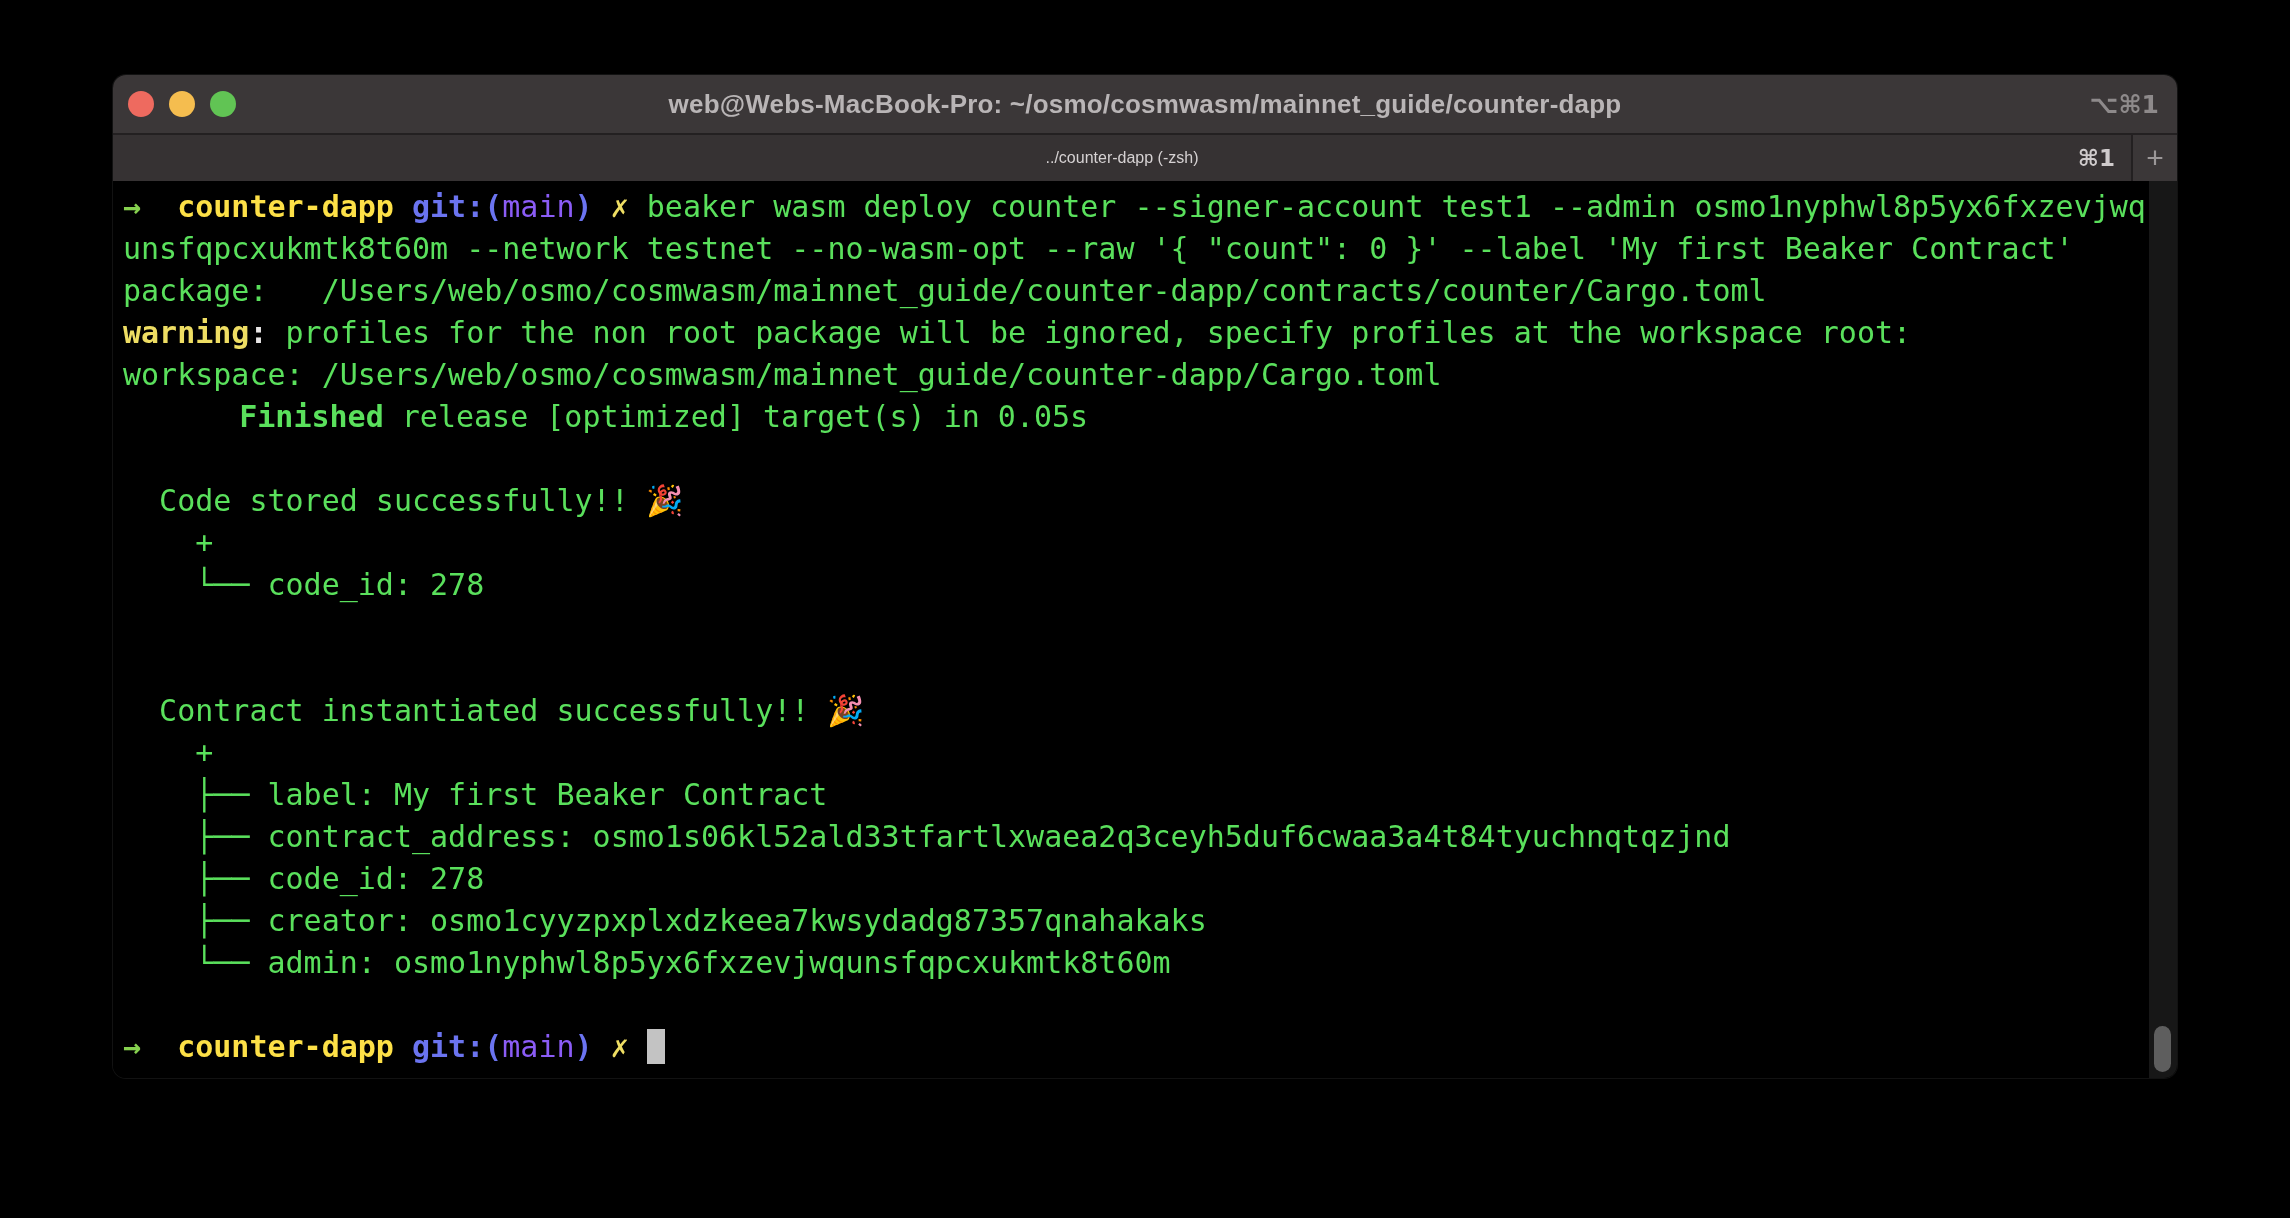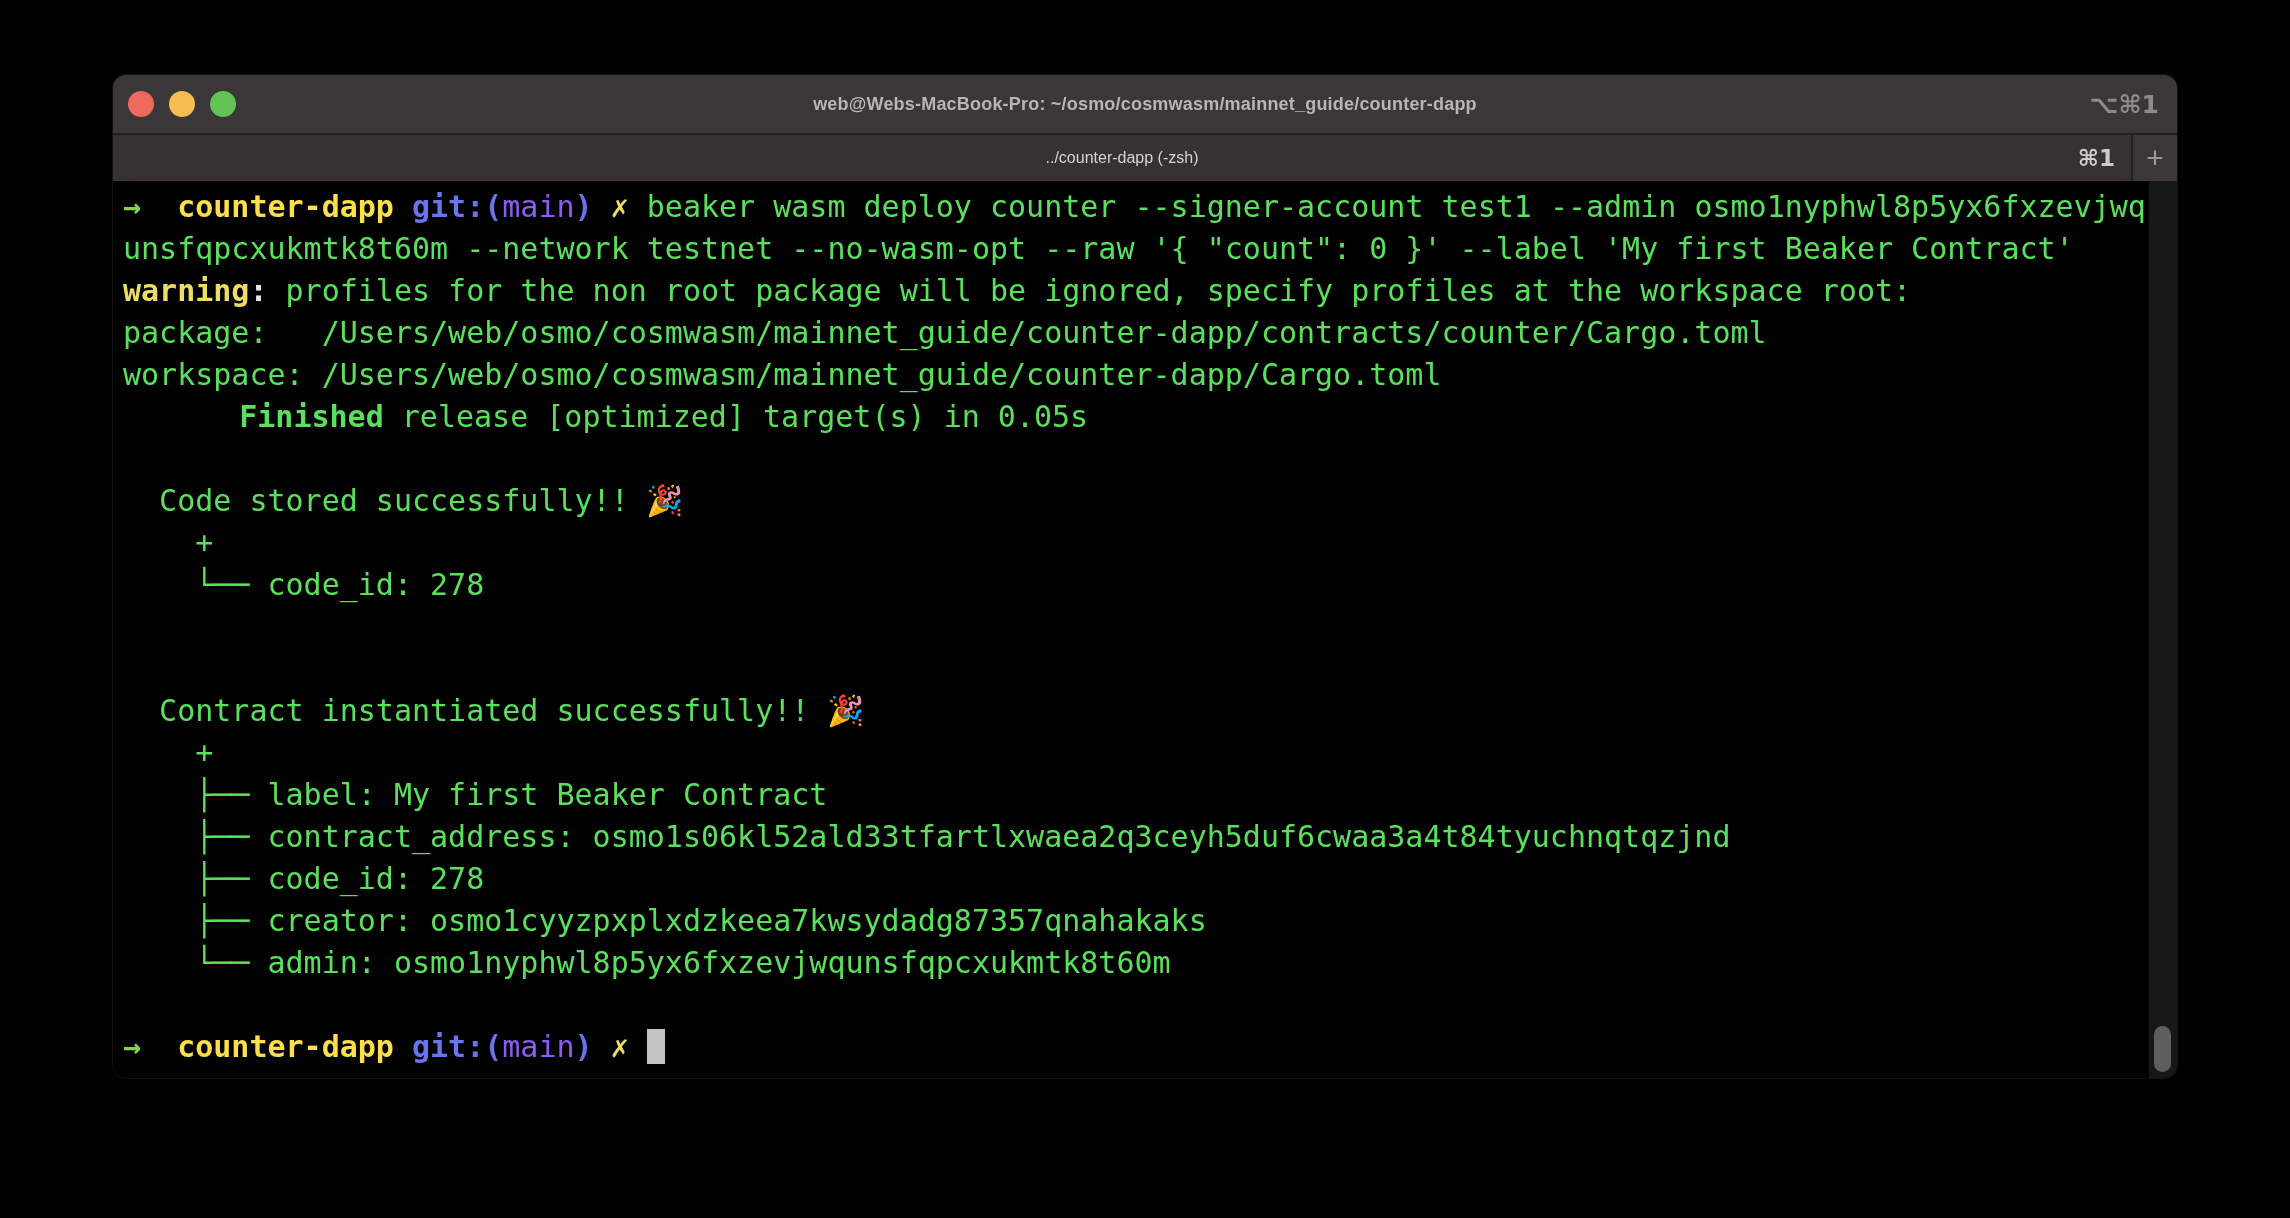--- a/index.html
+++ b/index.html
@@ -13,21 +13,21 @@
 
   
   .titlebar{position:relative;height:58px;background:#3b3738;display:flex;align-items:center;}
   .traffic{display:flex;gap:15px;padding-left:15px;z-index:2;}
   .tl{width:26px;height:26px;border-radius:50%;display:inline-block;}
   .tl.red{background:#ee6a5f;}
   .tl.yellow{background:#f5bd4f;}
   .tl.green{background:#61c454;}
   .title{
     position:absolute;left:0;right:0;text-align:center;
-    font-weight:bold;font-size:18px;color:#b9b5b6;letter-spacing:0.2px;
+    font-weight:bold;font-size:26px;color:#b9b5b6;letter-spacing:0.2px;
   }
   .title-shortcut{
     position:absolute;right:18px;top:0;height:58px;display:flex;align-items:center;
     font-family:"DejaVu Sans",sans-serif;font-weight:bold;font-size:25px;color:#8e8a8b;
   }
 
   
   .tabbar{height:46px;background:#363233;border-top:2px solid #232021;display:flex;box-sizing:content-box;}
   .tab{flex:1;position:relative;display:flex;align-items:center;justify-content:center;}
   .tab-label{font-size:16px;color:#d6d2d3;}
@@ -87,22 +87,22 @@
       <span class="tab-label">../counter-dapp (-zsh)</span>
       <span class="tab-shortcut">⌘1</span>
     </div>
     <div class="newtab">+</div>
   </div>
 
   <div class="terminal">
     <div class="output">
         <div class="tline"><span class="seg-arrow">→</span><span class="seg-plain">  </span><span class="seg-cyan">counter-dapp</span><span class="seg-plain"> </span><span class="seg-blue">git:(</span><span class="seg-red">main</span><span class="seg-blue">)</span><span class="seg-plain"> </span><span class="seg-yellow">✗</span><span class="seg-plain"> </span><span class="seg-green">beaker wasm deploy counter --signer-account test1 --admin osmo1nyphwl8p5yx6fxzevjwq</span></div>
         <div class="tline"><span class="seg-green">unsfqpcxukmtk8t60m --network testnet --no-wasm-opt --raw '{ "count": 0 }' --label 'My first Beaker Contract'</span></div>
+        <div class="tline"><span class="seg-green">package:   /Users/web/osmo/cosmwasm/mainnet_guide/counter-dapp/contracts/counter/Cargo.toml</span></div>
         <div class="tline"><span class="seg-yellowB">warning</span><span class="seg-white">:</span><span class="seg-green"> profiles for the non root package will be ignored, specify profiles at the workspace root:</span></div>
-        <div class="tline"><span class="seg-green">package:   /Users/web/osmo/cosmwasm/mainnet_guide/counter-dapp/contracts/counter/Cargo.toml</span></div>
         <div class="tline"><span class="seg-green">workspace: /Users/web/osmo/cosmwasm/mainnet_guide/counter-dapp/Cargo.toml</span></div>
         <div class="tline"><span class="seg-plain">    </span><span class="seg-greenB">Finished</span><span class="seg-green"> release [optimized] target(s) in 0.05s</span></div>
         <div class="tline"></div>
         <div class="tline"><span class="seg-green">  Code stored successfully!! </span><span class="seg-emoji">🎉</span></div>
         <div class="tline"><span class="seg-green">    +</span></div>
         <div class="tline"><span class="seg-green">    └── code_id: 278</span></div>
         <div class="tline"></div>
         <div class="tline"></div>
         <div class="tline"><span class="seg-green">  Contract instantiated successfully!! </span><span class="seg-emoji">🎉</span></div>
         <div class="tline"><span class="seg-green">    +</span></div>

